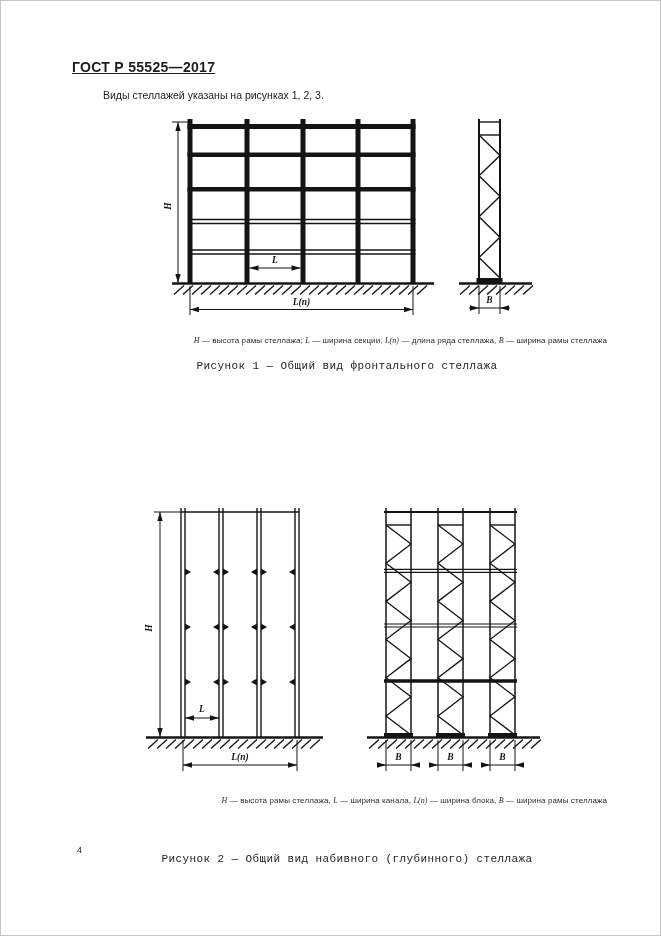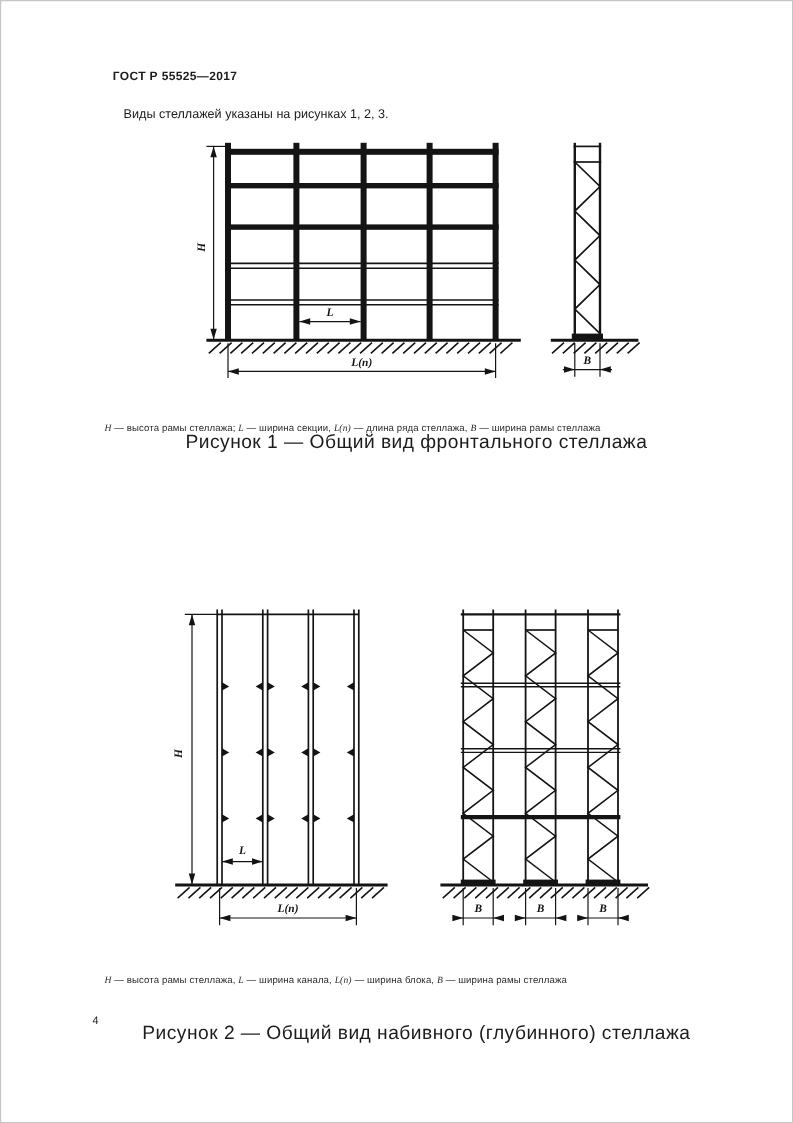--- a/index.html
+++ b/index.html
@@ -1,30 +1,30 @@
 <!DOCTYPE html>
 <html><head>
 <meta charset="utf-8">
 <style>
   html,body{margin:0;padding:0;}
   body{width:661px;height:936px;background:#ffffff;position:relative;
        font-family:"Liberation Sans",sans-serif;color:#1c1c1c;overflow:hidden;}
   .page{position:absolute;inset:0;box-shadow:inset 0 0 0 1px #c6c6c6;}
-  .doc-header{position:absolute;left:94px;top:59px;font-size:10px;font-weight:bold;letter-spacing:.3px;}
+  .doc-header{position:absolute;left:72px;top:59px;font-size:14px;font-weight:bold;letter-spacing:.3px;text-decoration:underline;}
   .intro{position:absolute;left:103px;top:89px;font-size:10.5px;text-align:right;}
   .figure-svg{position:absolute;}
   #fig1{left:140px;top:100px;}
   #fig2{left:135px;top:490px;}
-  .legend{position:absolute;left:87px;width:520px;text-align:left;font-size:8px;
-          color:#2b2b2b;white-space:nowrap;letter-spacing:.1px;margin-top:16px;}
+  .legend{position:absolute;left:87px;width:520px;text-align:right;font-size:8px;
+          color:#2b2b2b;white-space:nowrap;letter-spacing:.1px;}
   .legend i{font-family:"Liberation Serif",serif;font-style:italic;}
   #legend1{top:336px;}
   #legend2{top:796px;}
-  .caption{position:absolute;left:87px;width:520px;text-align:center;font-size:16px;
-           letter-spacing:.4px;white-space:nowrap;}
+  .caption{position:absolute;left:87px;width:520px;text-align:center;font-size:11px;
+           letter-spacing:.4px;white-space:nowrap;font-family:Liberation Mono, monospace;}
   #caption1{top:360px;}
   #caption2{top:817px;margin-top:36px;}
   .page-number{position:absolute;left:77px;top:845px;font-size:9px;}
   text.dim{font-family:"Liberation Serif",serif;font-style:italic;font-weight:bold;
            font-size:9.5px;fill:#141414;text-anchor:middle;}
 </style>
 </head>
 <body>
 
 <div class="page"></div>

